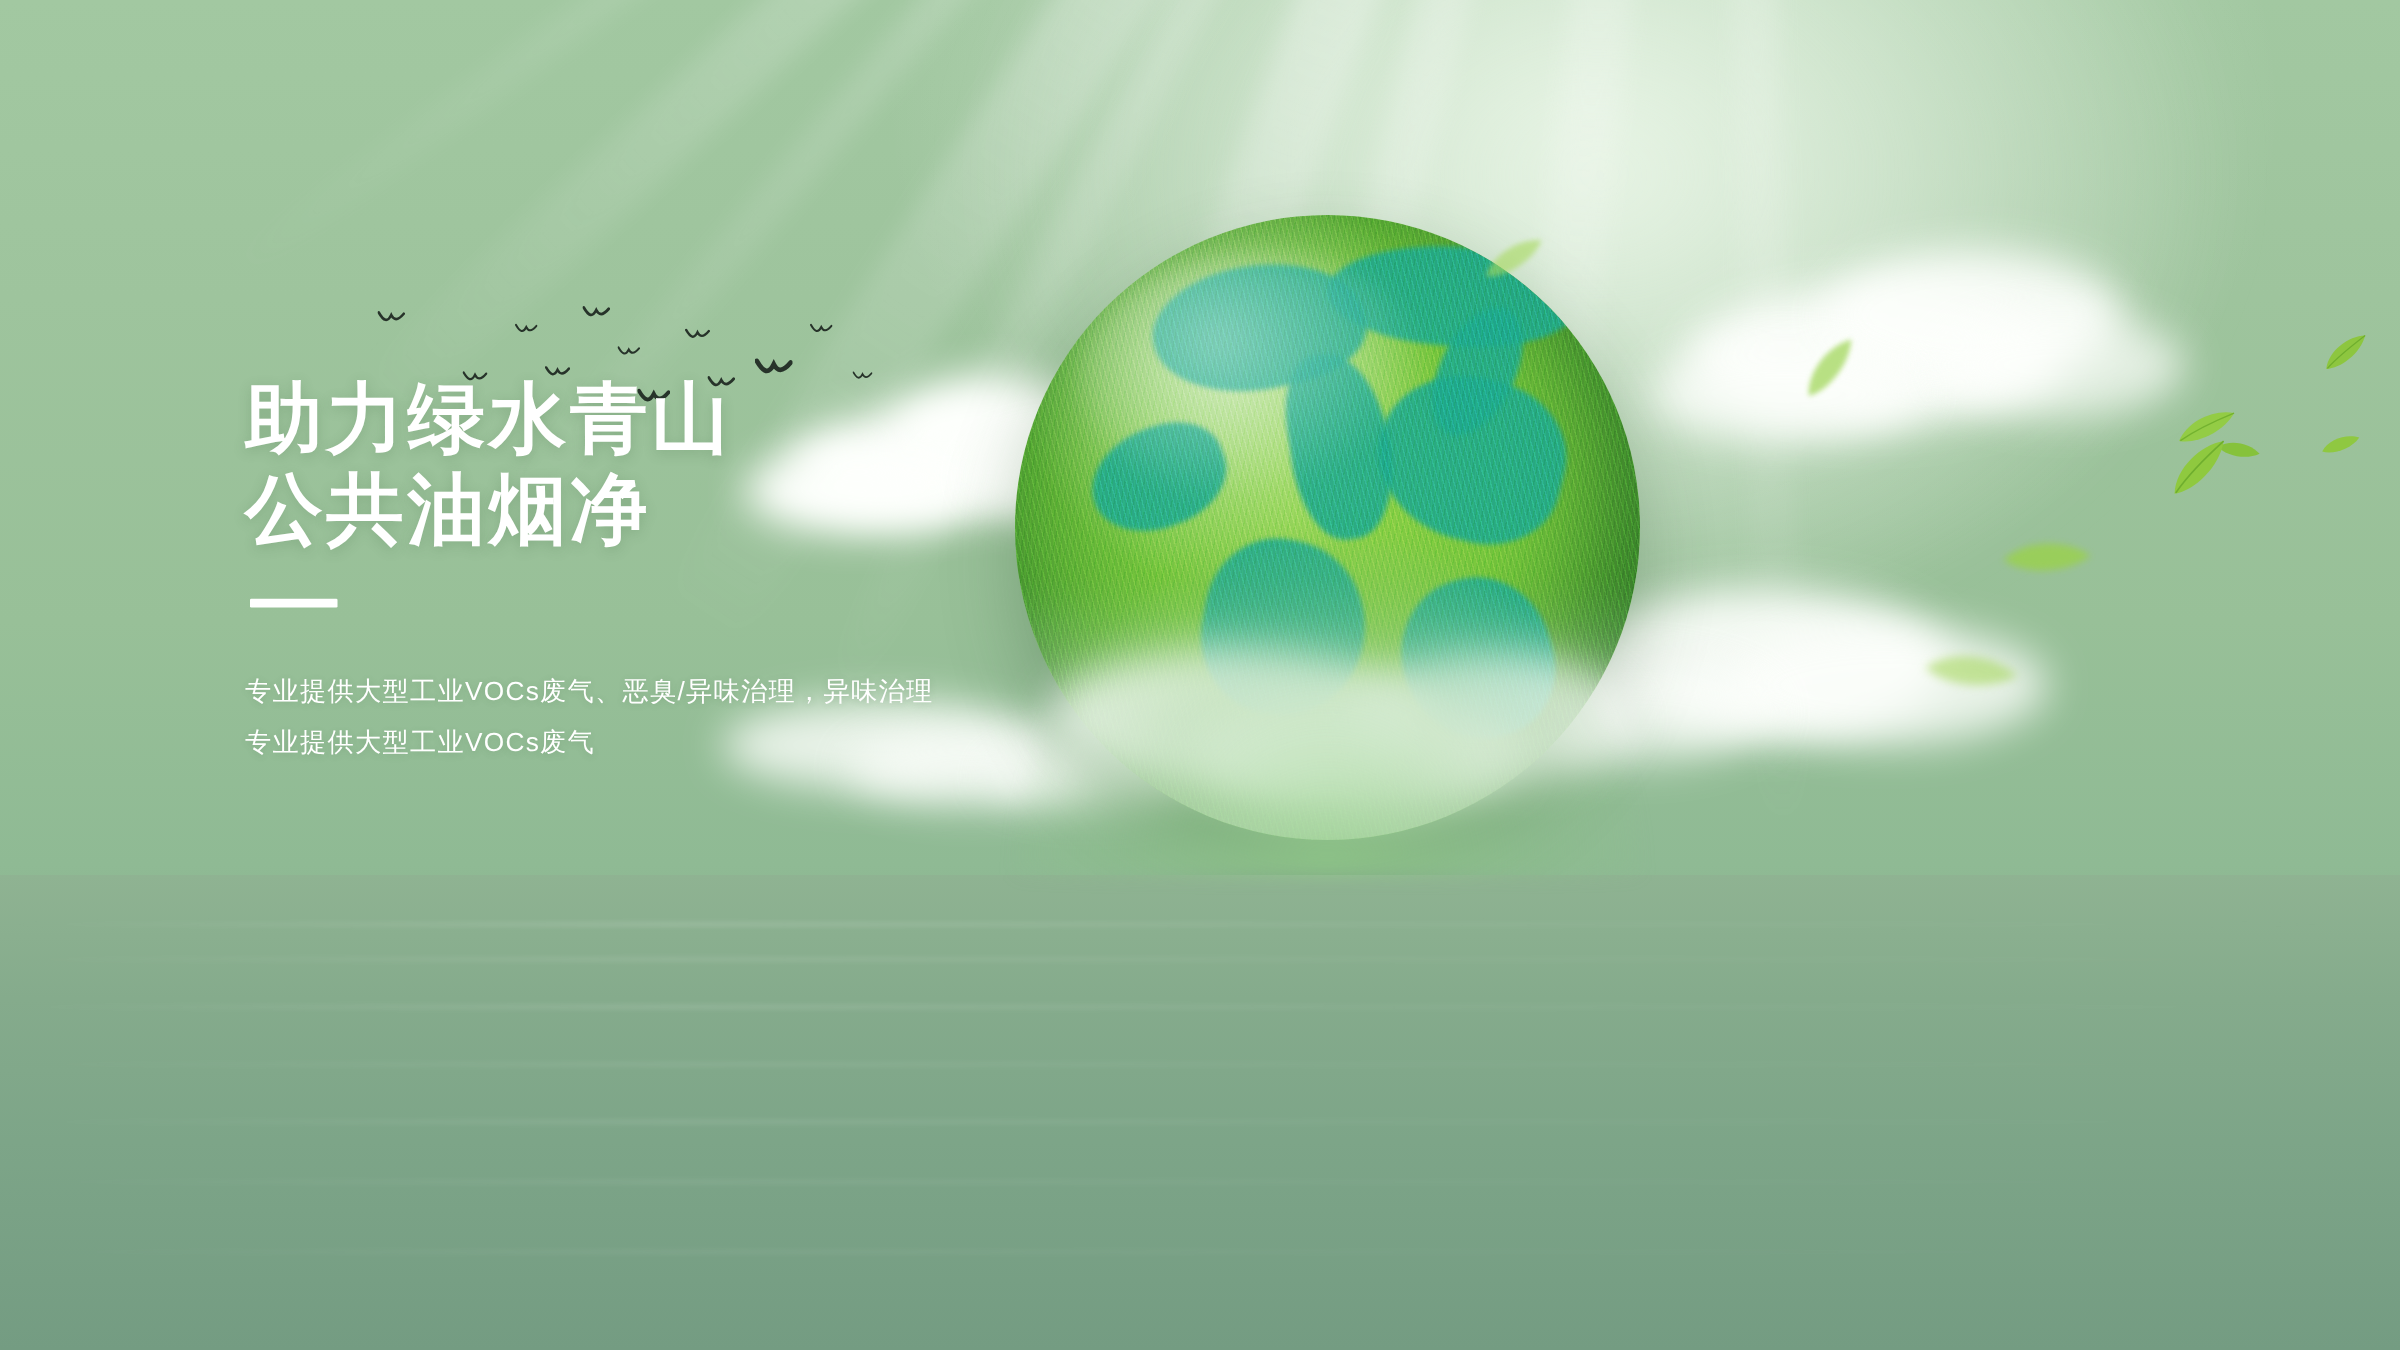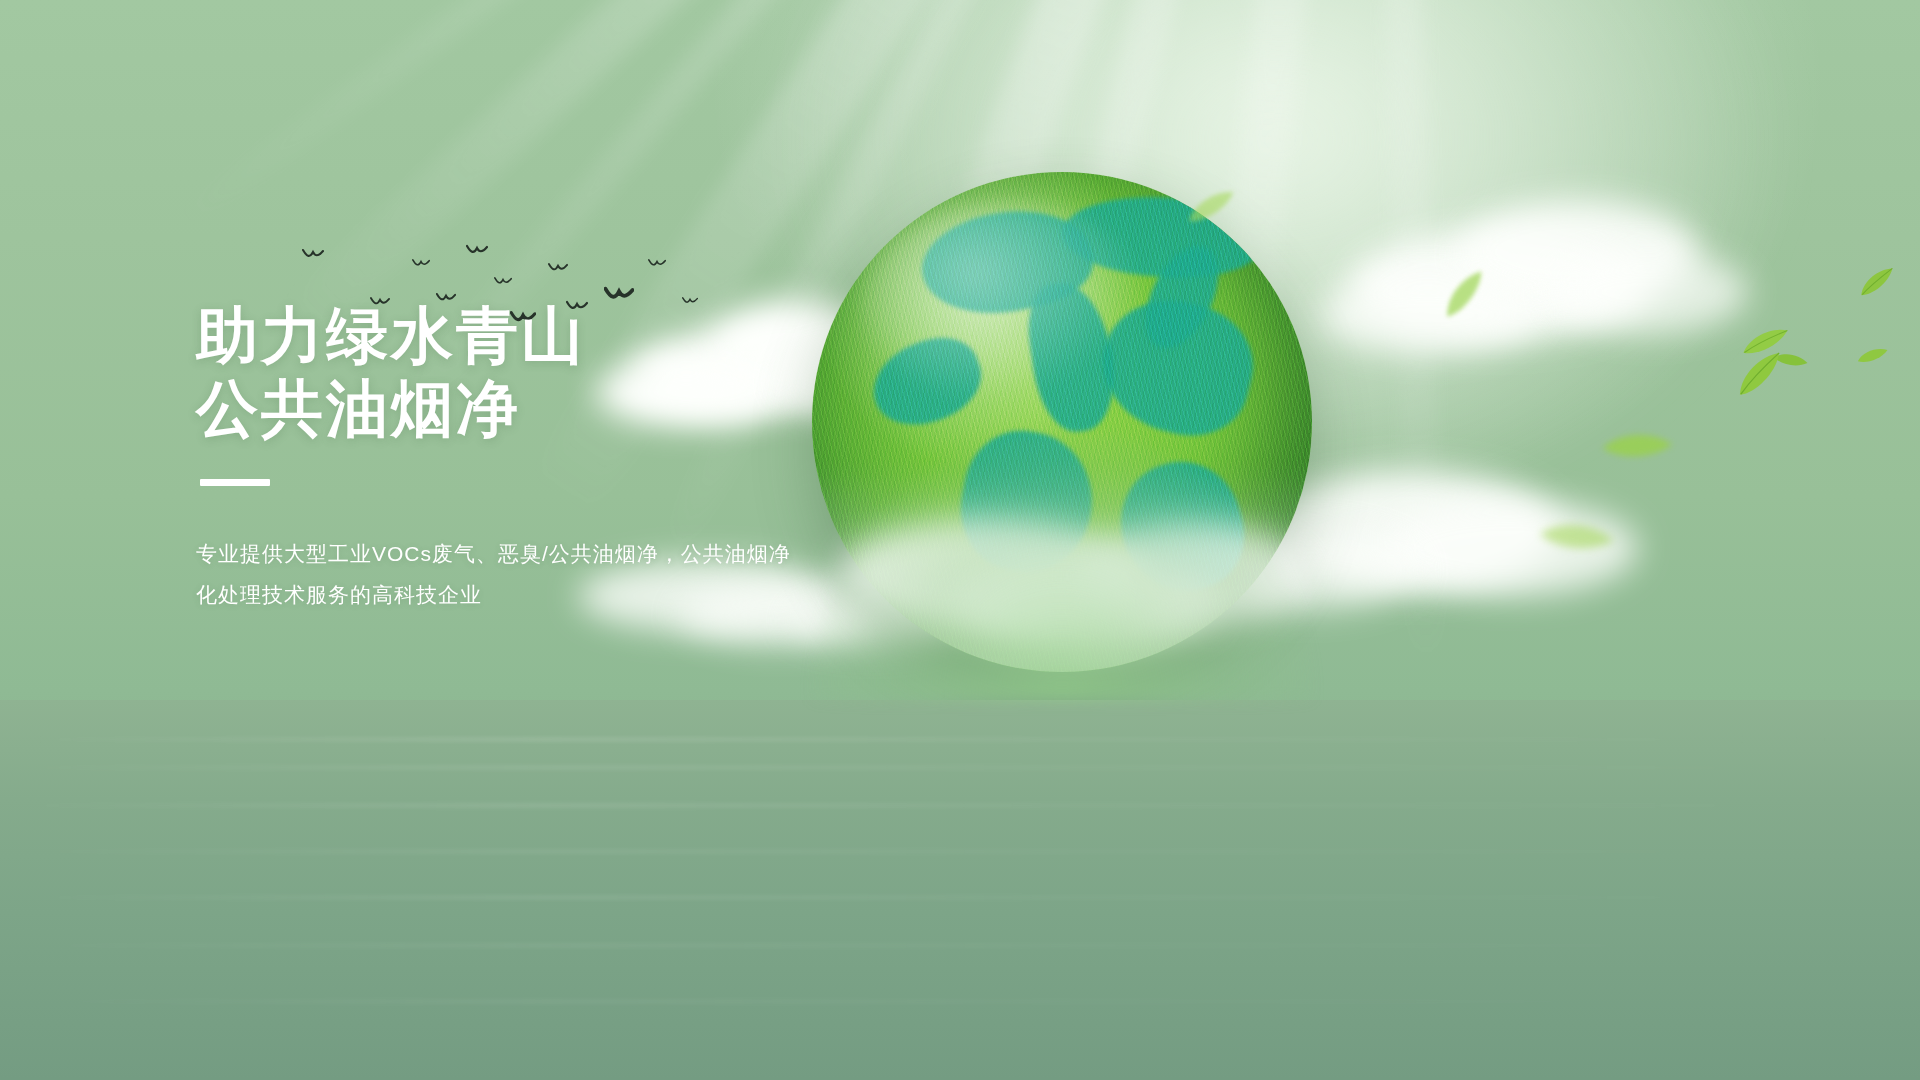--- a/index.html
+++ b/index.html
@@ -316,17 +316,17 @@
     <div class="ripple" style="top:150px; opacity:.30;"></div>
     <div class="ripple" style="top:196px; opacity:.36;"></div>
     <div class="ripple" style="top:244px; opacity:.26;"></div>
     <div class="ripple" style="top:300px; opacity:.22;"></div>
   </div>
 
   <div id="copy">
     <div class="headline">助力绿水青山</div>
     <div class="headline">公共油烟净</div>
     <div id="divider"></div>
-    <div class="desc">专业提供大型工业VOCs废气、恶臭/公共油烟净，公共油烟净</div>
-    <div class="desc">化处理技术服务的高科技企业</div>
+    <div class="desc">专业提供大型工业VOCs废气、恶臭/异味治理，异味治理</div>
+    <div class="desc">专业提供大型工业VOCs废气</div>
   </div>
 
 </div>
 
 </body></html>

